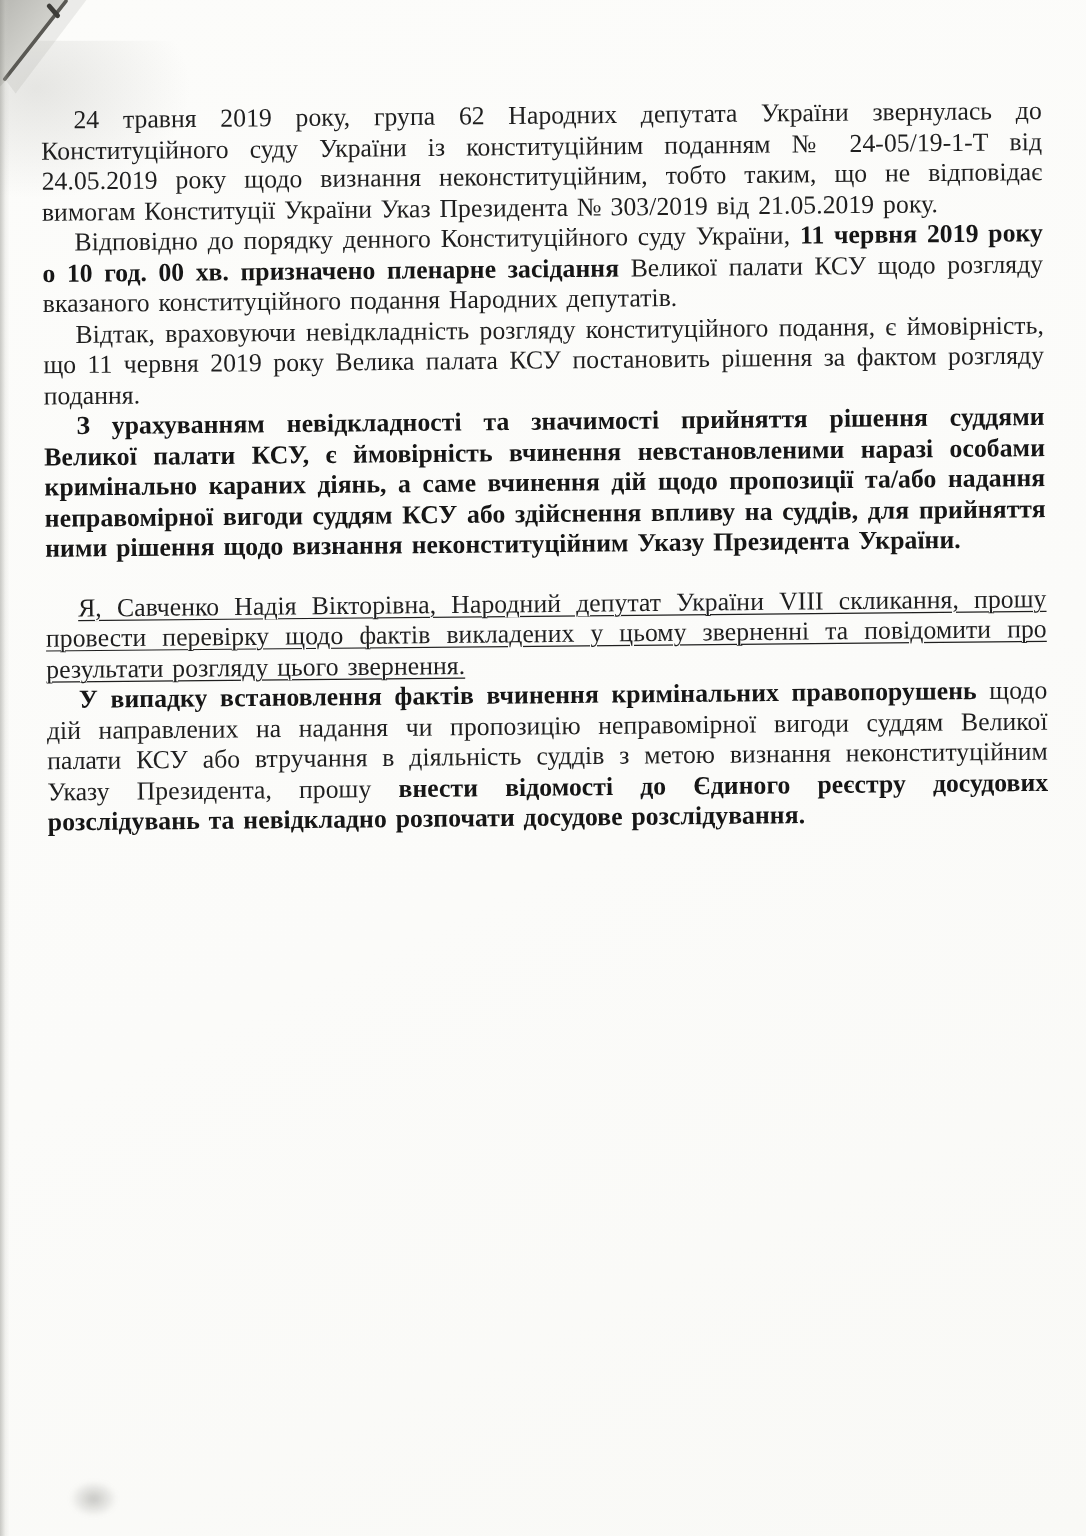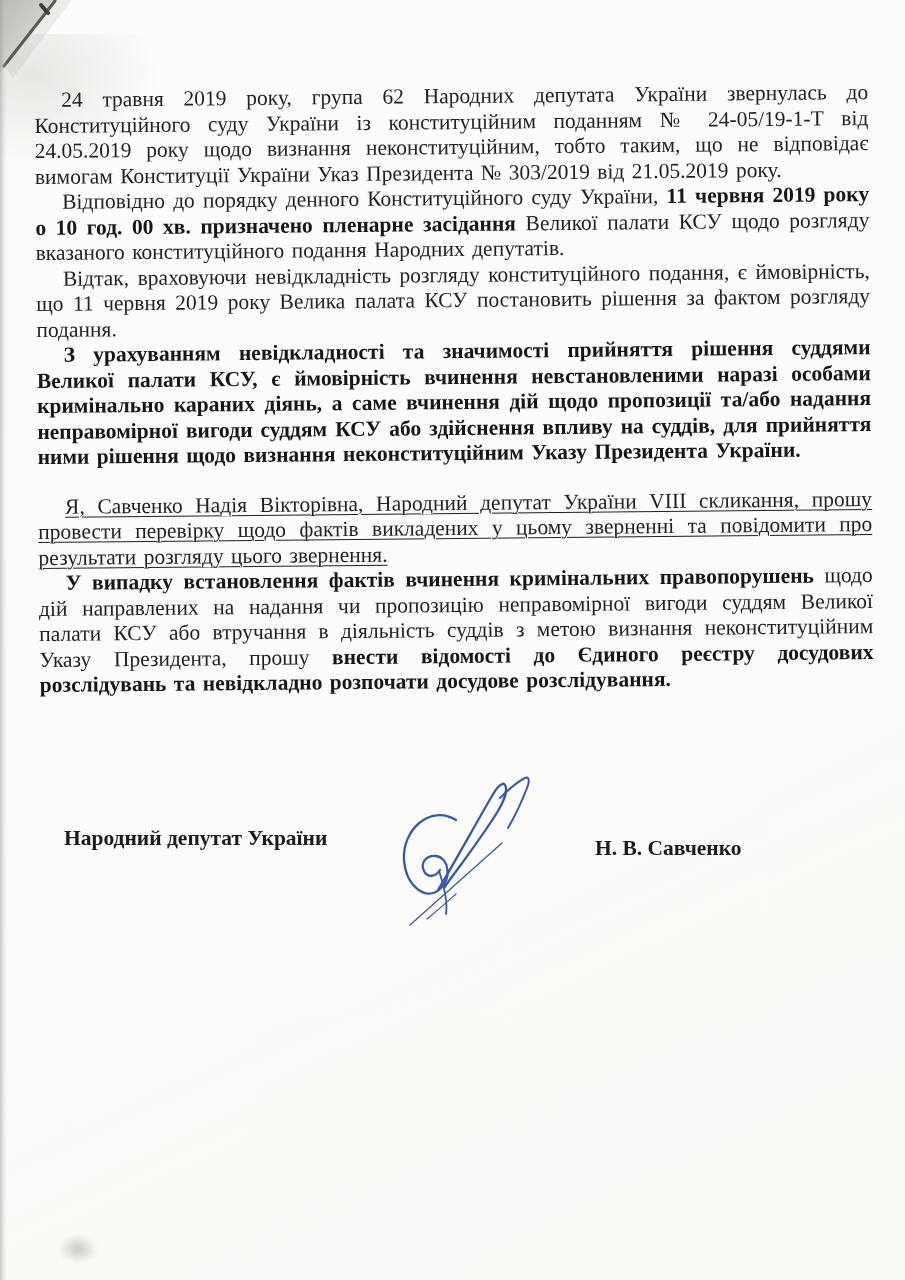--- a/index.html
+++ b/index.html
@@ -105,28 +105,14 @@
 
   <main class="text-block">
     <p class="para"><span>24 травня 2019 року, група 62 Народних депутата України звернулась до Конституційного суду України із конституційним поданням № 24-05/19-1-Т від 24.05.2019 року щодо визнання неконституційним, тобто таким, що не відповідає вимогам Конституції України Указ Президента № 303/2019 від 21.05.2019 року.</span></p>
     <p class="para"><span>Відповідно до порядку денного Конституційного суду України, </span><span class="b">11 червня 2019 року о 10 год. 00 хв. призначено пленарне засідання</span><span> Великої палати КСУ щодо розгляду вказаного конституційного подання Народних депутатів.</span></p>
     <p class="para"><span>Відтак, враховуючи невідкладність розгляду конституційного подання, є ймовірність, що 11 червня 2019 року Велика палата КСУ постановить рішення за фактом розгляду подання.</span></p>
     <p class="para b"><span>З урахуванням невідкладності та значимості прийняття рішення суддями Великої палати КСУ, є ймовірність вчинення невстановленими наразі особами кримінально караних діянь, а саме вчинення дій щодо пропозиції та/або надання неправомірної вигоди суддям КСУ або здійснення впливу на суддів, для прийняття ними рішення щодо визнання неконституційним Указу Президента України.</span></p>
     <p class="para u gap-before"><span>Я, Савченко Надія Вікторівна, Народний депутат України VIII скликання, прошу провести перевірку щодо фактів викладених у цьому зверненні та повідомити про результати розгляду цього звернення.</span></p>
     <p class="para"><span class="b">У випадку встановлення фактів вчинення кримінальних правопорушень</span><span> щодо дій направлених на надання чи пропозицію неправомірної вигоди суддям Великої палати КСУ або втручання в діяльність суддів з метою визнання неконституційним Указу Президента, прошу </span><span class="b">внести відомості до Єдиного реєстру досудових розслідувань та невідкладно розпочати досудове розслідування.</span></p>
   </main>
 
-  <div class="sig-row">
-    <span class="sig-label">Народний депутат України</span>
-    <svg class="sig-svg" width="170" height="165" viewBox="0 0 170 165">
-      <g fill="none" stroke="#3a58a6" stroke-linecap="round">
-        <path stroke-width="2.3" d="M76,50 C50,34 22,60 24,90 C26,116 46,132 60,119 C72,108 69,88 56,86 C46,85 40,93 44,101 C47,108 56,107 60,100"></path>
-        <path stroke-width="2.3" d="M58,120 C76,90 95,55 112,26 C117,17 123,11 125,15 C128,20 124,31 118,41 C107,59 93,78 80,96 C74,104 68,112 64,118"></path>
-        <path stroke-width="2" d="M120,28 C129,19 139,11 145,8 C149,6 150,11 147,18 C142,31 135,46 128,58"></path>
-        <path stroke-width="1.8" d="M59,101 C64,116 68,131 66,144"></path>
-        <path stroke-width="1.3" d="M30,155 C60,128 92,100 122,73"></path>
-        <path stroke-width="1.2" d="M47,149 C57,141 67,132 76,124"></path>
-      </g>
-    </svg>
-    <span class="sig-name">Н. В. Савченко</span>
-  </div>
 
 </div>
 
 </body></html>

